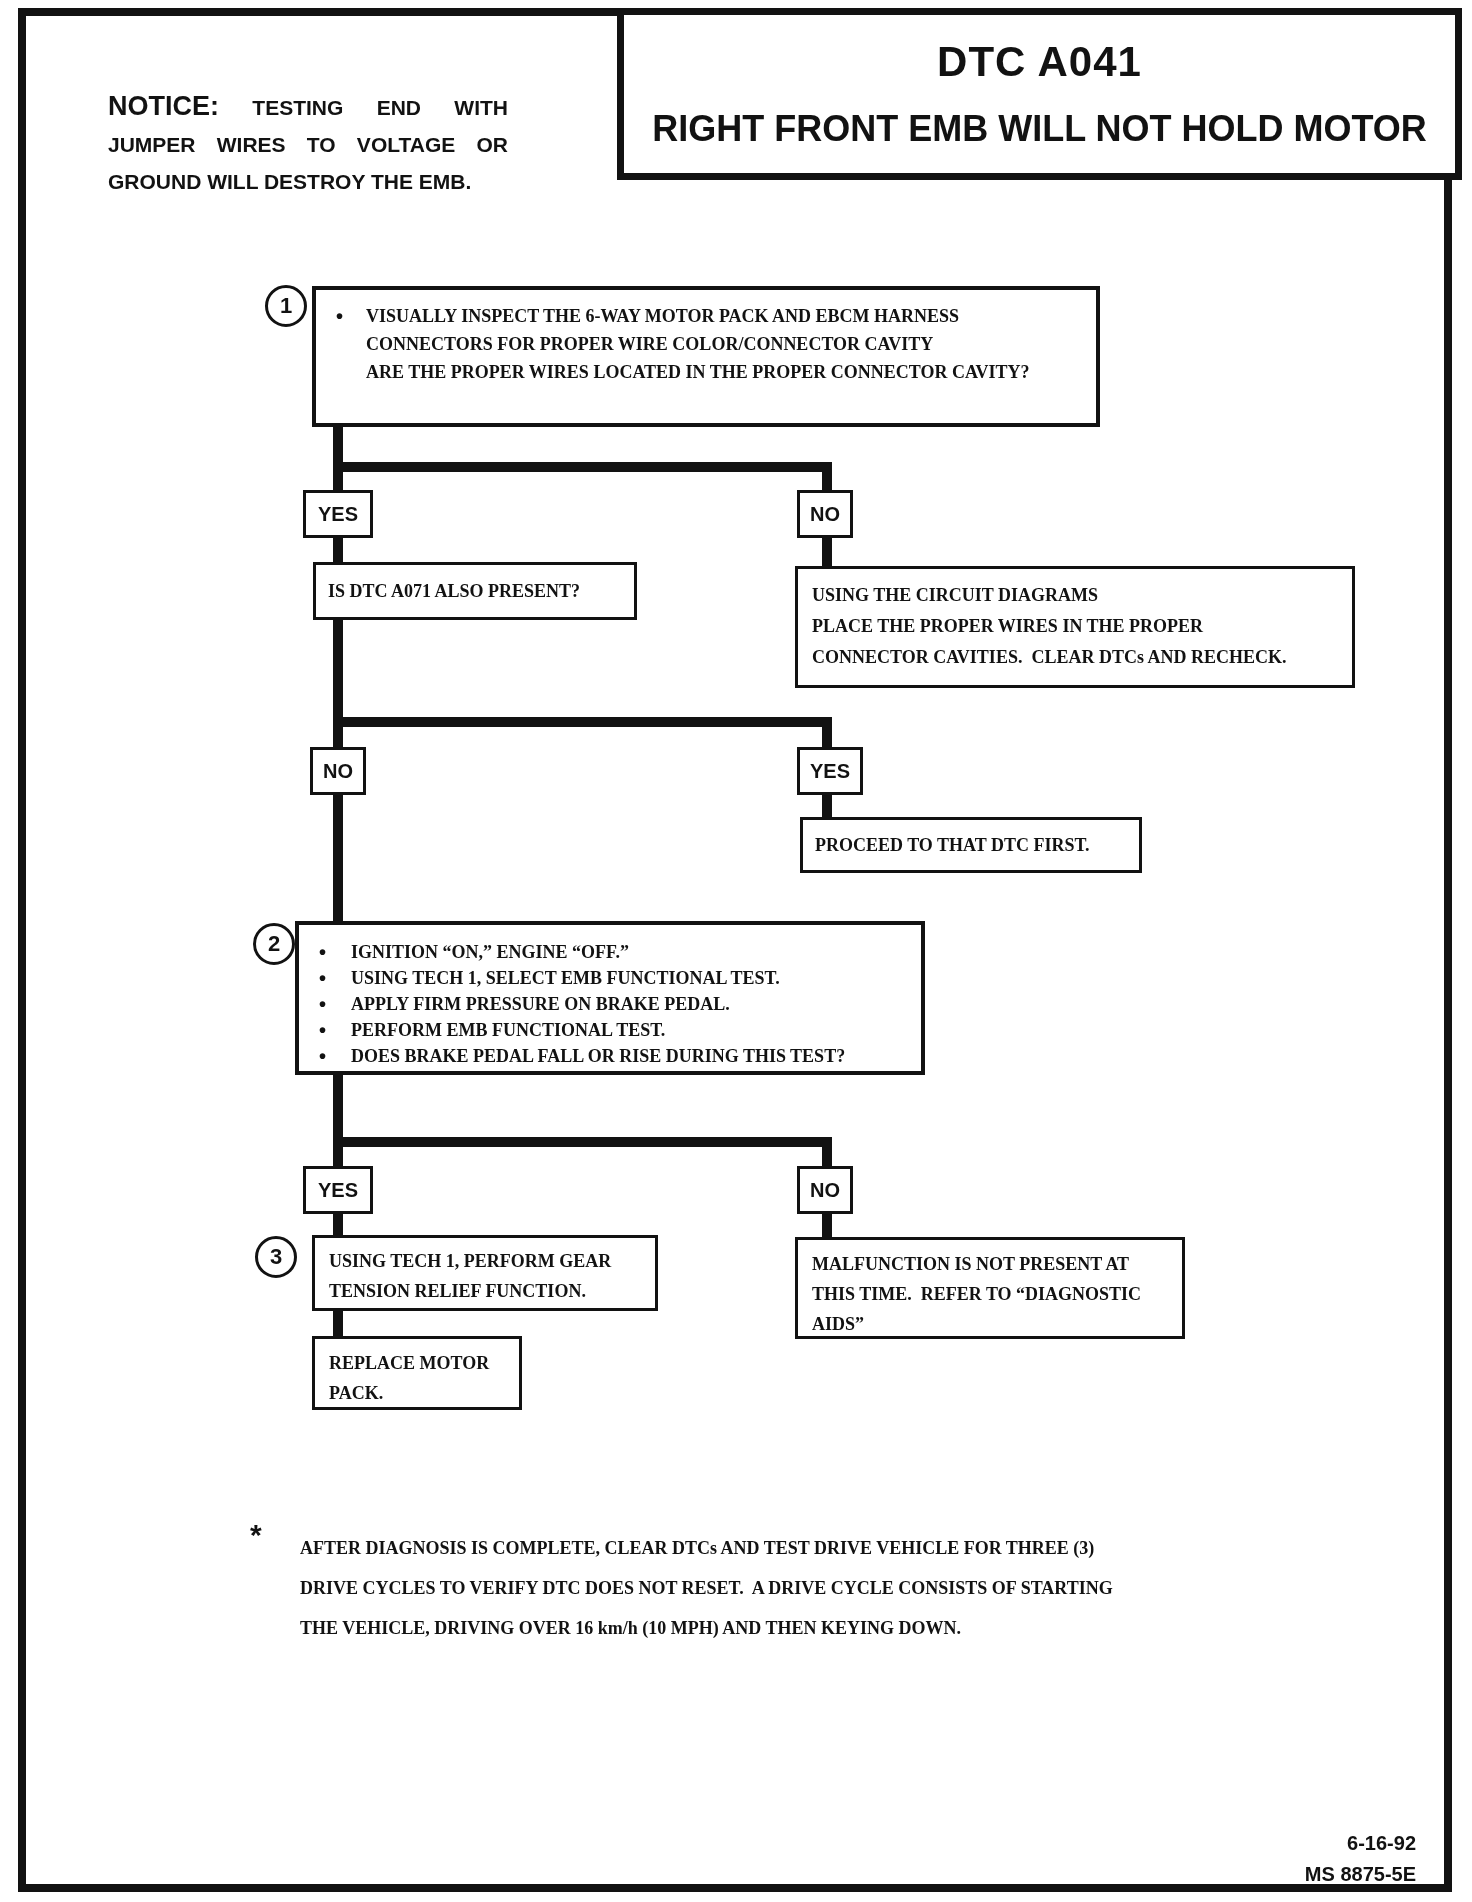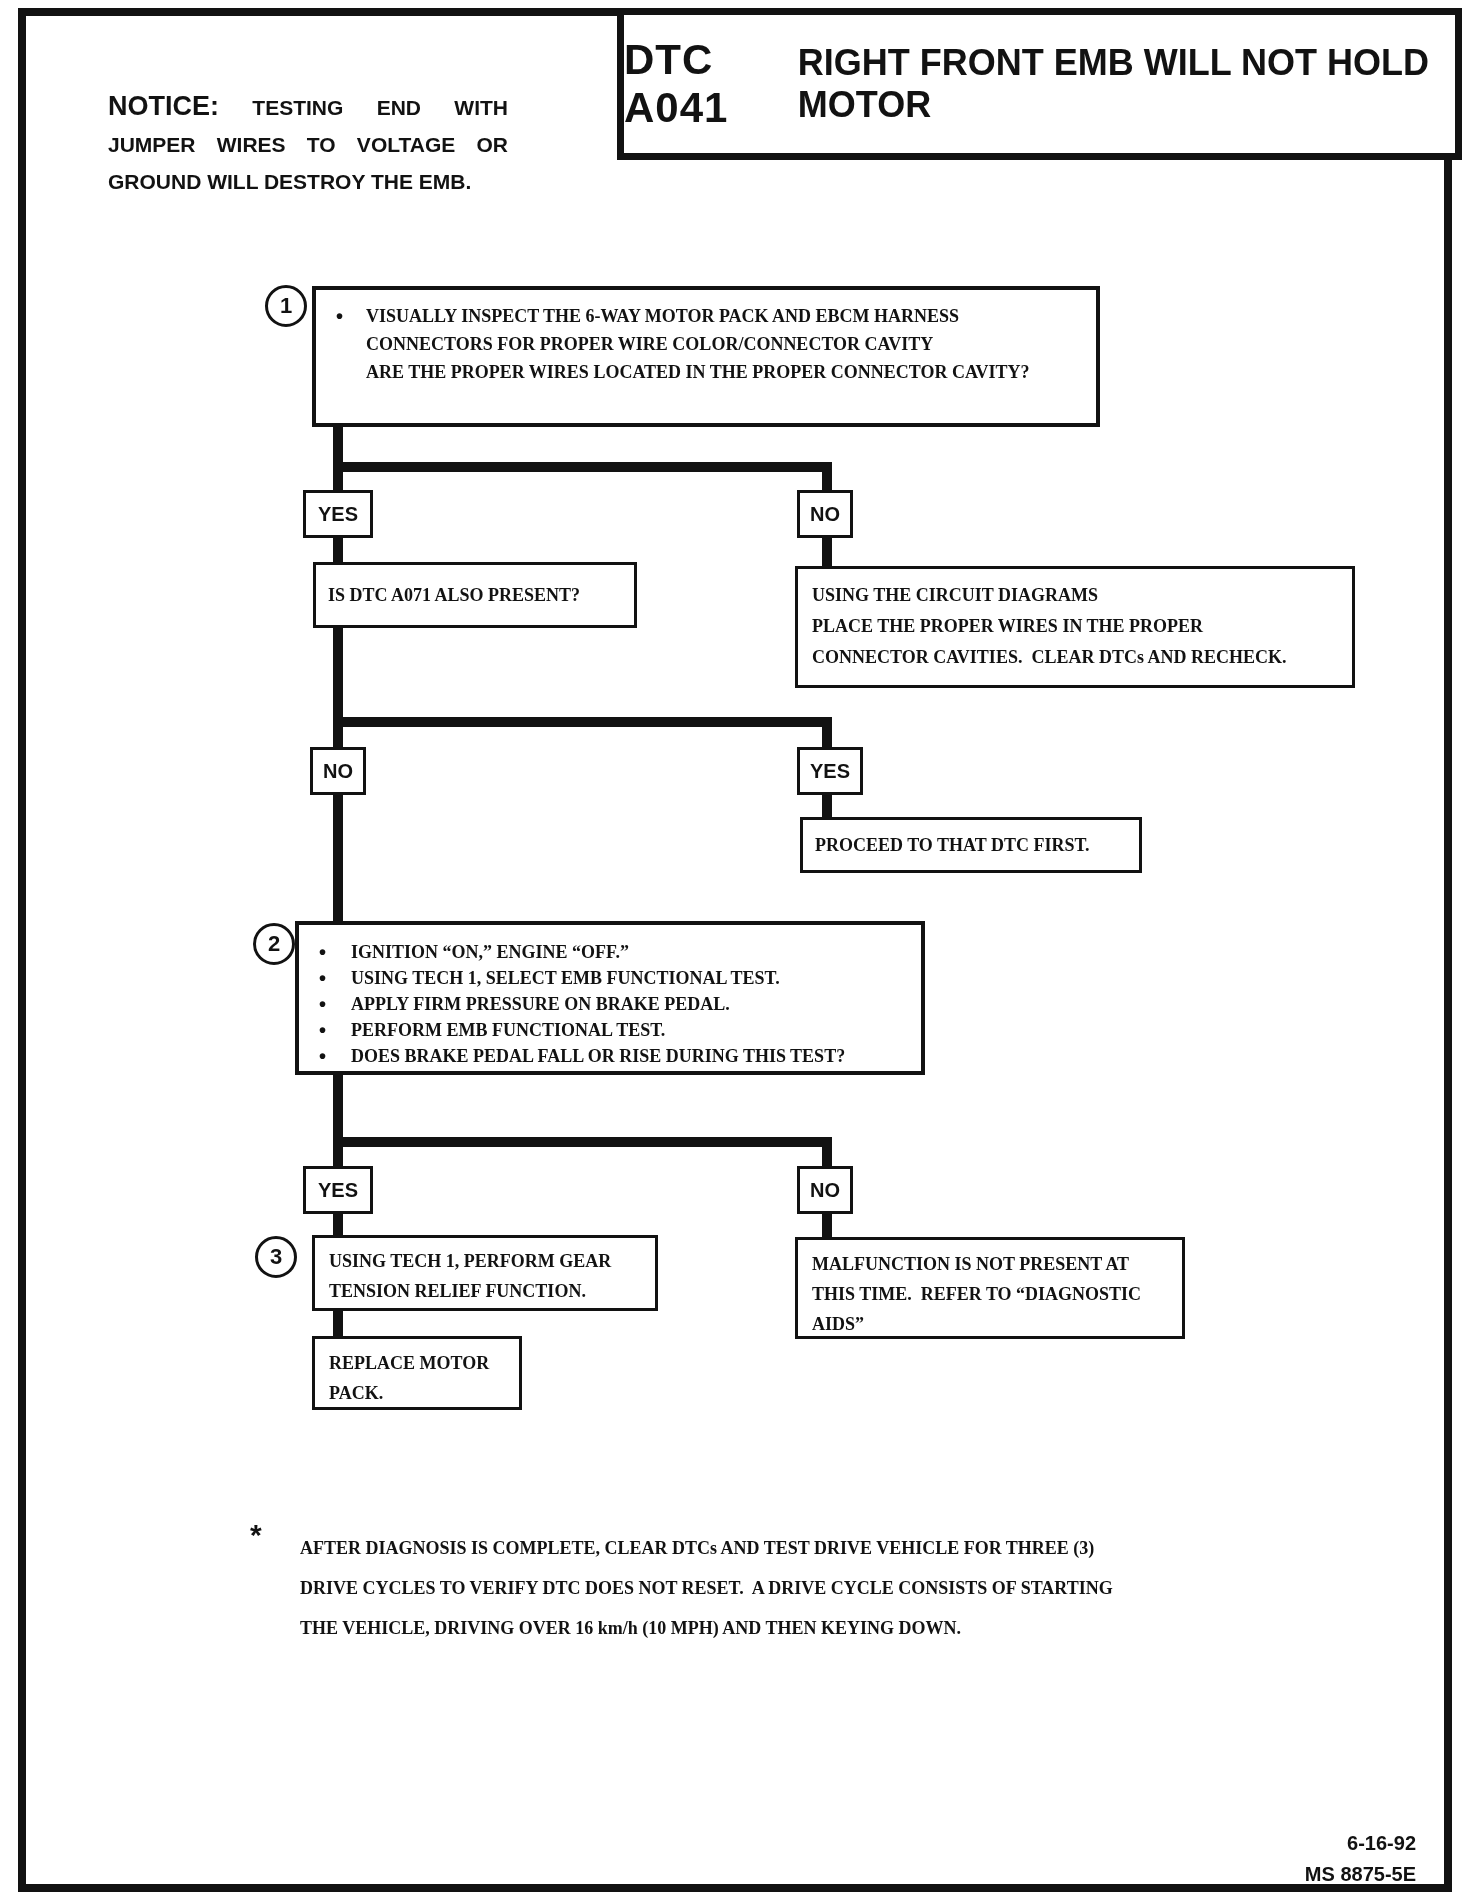--- a/index.html
+++ b/index.html
@@ -6,23 +6,23 @@
   .page{
     position:relative;width:1472px;height:1902px;background:#ffffff;
     font-family:"Liberation Sans",sans-serif;color:#121212;overflow:hidden;
   }
   .ln{position:absolute;background:#121212;}
   .pre{white-space:pre;}
   
   .page-border{position:absolute;left:18px;top:8px;width:1434px;height:1884px;
     border:8px solid #121212;box-sizing:border-box;}
   
-  .title-box{position:absolute;left:617px;top:8px;width:845px;height:152px;
+  .title-box{position:absolute;left:617px;top:8px;width:845px;height:172px;
     border:7px solid #121212;box-sizing:border-box;background:#fff;
-    display:flex;flex-direction:row;justify-content:space-evenly;align-items:center;}
+    display:flex;flex-direction:column;justify-content:space-evenly;align-items:center;}
   .title-code{font-size:42px;font-weight:700;letter-spacing:1px;}
   .title-sub{font-size:36px;font-weight:700;letter-spacing:0;}
   
   .notice{position:absolute;left:108px;top:88px;width:400px;font-weight:700;}
   .notice-line{font-size:21px;line-height:37px;text-align:justify;text-align-last:justify;white-space:normal;}
   .notice-line.last{text-align-last:left;}
   .notice-label{font-size:27px;}
   
   .fbox{position:absolute;border:4px solid #121212;box-sizing:border-box;background:#fff;font-weight:700;}
   .fbox3{border-width:3px;}
@@ -91,21 +91,21 @@
       </div>
     <div class="rowg">
         <span class="bul"></span>
         <span class="bx-line pre">ARE THE PROPER WIRES LOCATED IN THE PROPER CONNECTOR CAVITY?</span>
       </div>
   </div>
 
   <div class="dec" style="left:303px;top:490px;width:70px;height:48px;">YES</div>
   <div class="dec" style="left:797px;top:490px;width:56px;height:48px;">NO</div>
 
-  <div class="fbox fbox3 flex-c" style="left:313px;top:562px;width:324px;height:66px;padding-left:12px;">
+  <div class="fbox fbox3 flex-c" style="left:313px;top:562px;width:324px;height:58px;padding-left:12px;">
     <span class="bx-line pre">IS DTC A071 ALSO PRESENT?</span>
   </div>
 
   <div class="fbox fbox3" style="left:795px;top:566px;width:560px;height:122px;padding:11px 10px 0 14px;">
     <div class="bx-line pre" style="line-height:31px;">USING THE CIRCUIT DIAGRAMS</div>
     <div class="bx-line pre" style="line-height:31px;">PLACE THE PROPER WIRES IN THE PROPER</div>
     <div class="bx-line pre" style="line-height:31px;">CONNECTOR CAVITIES.  CLEAR DTCs AND RECHECK.</div>
   </div>
 
   <div class="dec" style="left:310px;top:747px;width:56px;height:48px;">NO</div>

